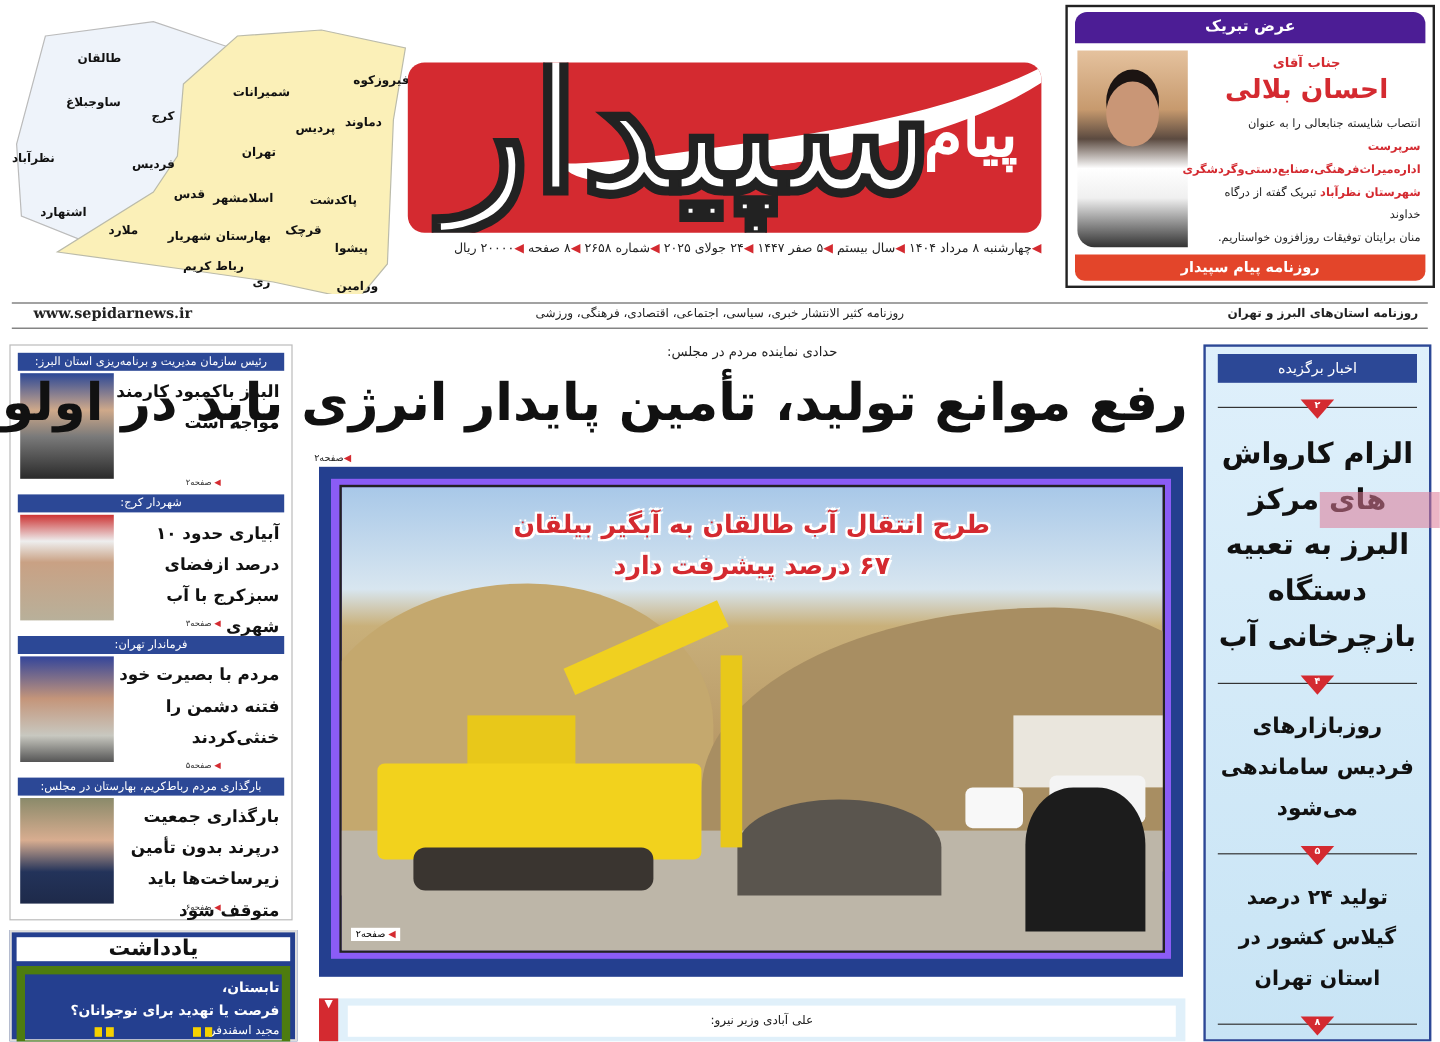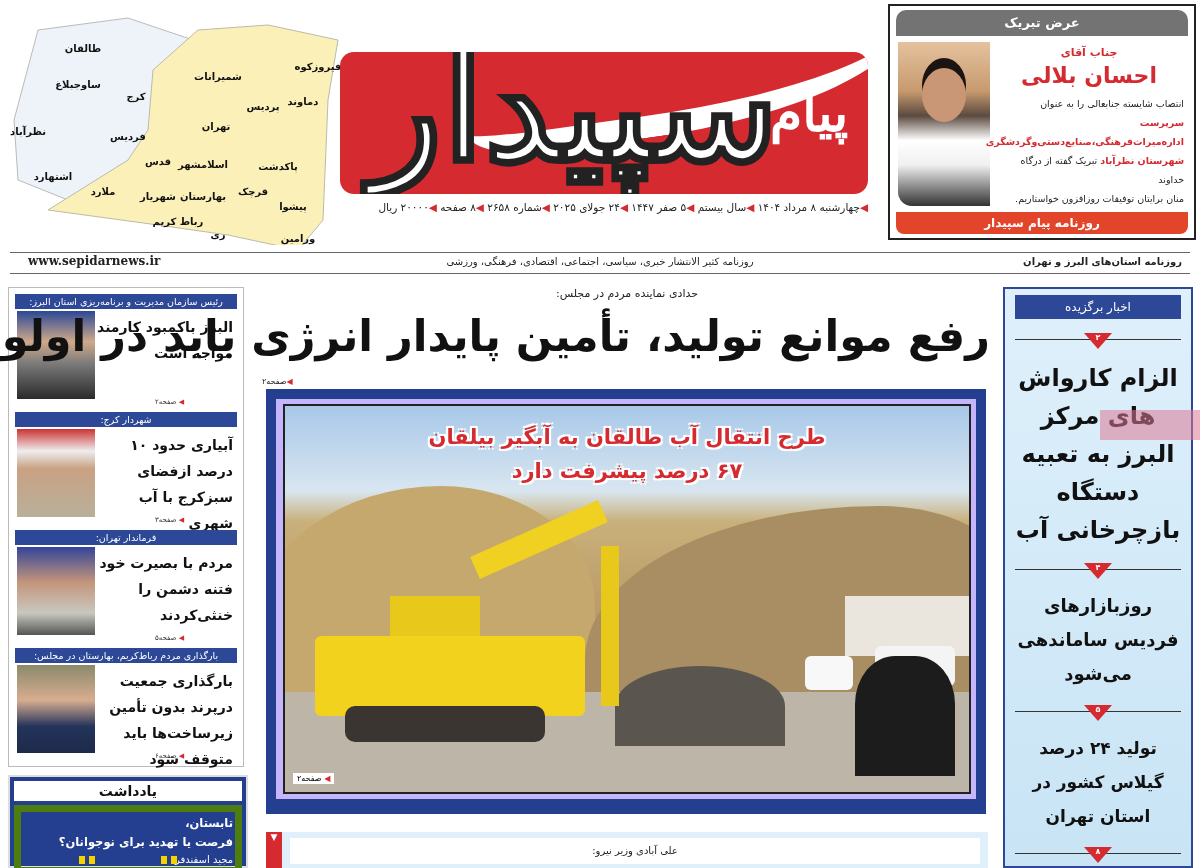--- a/index.html
+++ b/index.html
@@ -8,21 +8,21 @@
 
 #map{left:8px;top:10px;width:340px;height:235px}
 #logo{left:340px;top:52px;width:528px;height:142px;background:#d42a30;border-radius:14px;overflow:hidden}
 #logo .main{position:absolute;left:30px;top:-20px;font-size:150px;font-weight:bold;color:#fff;font-family:"DejaVu Serif",serif;-webkit-text-stroke:3px #222;letter-spacing:-6px;line-height:1}
 #logo .payam{position:absolute;left:430px;top:30px;font-size:52px;color:#fff;font-family:"DejaVu Serif",serif;font-weight:bold}
 #logo .swoosh{position:absolute;left:120px;top:-60px;width:450px;height:140px;border-bottom:22px solid #fff;border-radius:0 0 60% 20%;transform:rotate(-8deg)}
 #dateline{left:340px;top:201px;width:528px;height:18px;font-size:10.5px;font-weight:normal;color:#222;text-align:right;white-space:nowrap}
 #dateline .tri{color:#d42a30}
 
 #ad{left:888px;top:4px;width:308px;height:236px;border:2px solid #222;padding:4px 6px}
-#ad .hdr{background:#737373;color:#fff;text-align:center;border-radius:10px 10px 0 0;height:26px;line-height:26px;font-size:13px;font-weight:bold}
+#ad .hdr{background:#4c1d95;color:#fff;text-align:center;border-radius:10px 10px 0 0;height:26px;line-height:26px;font-size:13px;font-weight:bold}
 #ad .photo{position:absolute;left:8px;top:36px;width:92px;height:164px;background:linear-gradient(180deg,#e5c29e 0%,#c79a6e 30%,#5b4a40 45%,#fff 60%,#f0f0f0 75%,#333 100%);border-radius:0 0 0 14px}
 #ad .face{position:absolute;left:24px;top:26px;width:44px;height:54px;border-radius:50%;background:#c99676;box-shadow:0 -10px 0 #1c1412}
 #ad .txt{position:absolute;right:10px;top:40px;width:190px;text-align:center}
 #ad .t1{color:#d42a30;font-size:11px;font-weight:bold}
 #ad .t2{color:#d42a30;font-size:22px;font-weight:bold;margin:4px 0 6px}
 #ad .t3{font-size:9.5px;color:#222;line-height:19px;text-align:right}
 #ad .t3 .r{color:#d42a30;font-weight:bold}
 #ad .ftr{position:absolute;left:6px;right:6px;bottom:4px;height:22px;background:#e3452a;color:#fff;text-align:center;line-height:22px;font-size:12px;font-weight:bold;border-radius:0 0 8px 8px}
 
 .rule{position:absolute;left:10px;width:1180px;height:1px;background:#666}
@@ -33,32 +33,32 @@
 
 #leftcol{left:8px;top:287px;width:236px;height:480px;border:1px solid #bbb;padding:6px 6px}
 .lstory{position:relative;height:115px;margin-bottom:3px}
 .lstory .cap{background:#2c4896;color:#fff;font-size:9.5px;text-align:center;height:15px;line-height:15px;white-space:nowrap;overflow:hidden}
 .lstory .pic{position:absolute;left:2px;top:17px;width:78px;height:88px}
 .lstory .hl{position:absolute;right:4px;top:20px;width:140px;font-size:14px;font-weight:bold;line-height:26px;text-align:right;color:#111}
 .lstory .pg{position:absolute;left:140px;top:104px;font-size:7px;color:#333}
 .lstory .pg:before{content:"◀ ";color:#d42a30}
 
 #editorial{left:8px;top:775px;width:240px;height:93px;background:#243f8f;border:2px solid #ddd;padding:4px}
-#editorial .head{background:#fff;color:#111;text-align:center;font-weight:bold;font-size:14px;height:20px;line-height:20px}
+#editorial .head{background:#fff;color:#111;text-align:center;font-weight:bold;font-size:18px;height:20px;line-height:20px}
 #editorial .box{border:7px solid #4d7c0f;margin-top:4px;text-align:right;color:#fff;padding:2px}
 #editorial .t{font-size:11.5px;font-weight:bold;line-height:19px}
 #editorial .au{font-size:10px;margin-top:2px;position:relative}
 #editorial .au .q{position:absolute;top:2px;width:16px;height:8px;background:linear-gradient(90deg,#f5d100 40%,transparent 40% 60%,#f5d100 60%)}
 
 #kicker{left:264px;top:287px;width:726px;text-align:center;font-size:11px;color:#222}
 #headline{left:264px;top:306px;width:726px;text-align:center;font-size:43px;font-weight:bold;color:#111;letter-spacing:-1px;font-family:"DejaVu Sans",sans-serif;line-height:60px;white-space:nowrap}
 #hlpg{left:262px;top:377px;font-size:8px;color:#222}
 #hlpg:before{content:"◀";color:#d42a30}
 #photoframe{left:266px;top:389px;width:720px;height:425px;background:#243f8f;padding:10px}
-#photo{position:relative;width:700px;height:400px;background:#c4b5fd;padding:5px}
+#photo{position:relative;width:700px;height:400px;background:#8b5cf6;padding:5px}
 #photoimg{position:relative;width:688px;height:390px;border:2px solid #222;overflow:hidden;background:linear-gradient(180deg,#a8c8e8 0%,#d8e6f0 22%,#c9b07a 30%,#b99a68 55%,#9c8a70 72%,#b8b0a2 80%,#c9c2b5 100%)}
 .hill1{position:absolute;left:-30px;top:80px;width:340px;height:260px;background:#c4a86e;border-radius:60% 50% 0 0}
 .hill2{position:absolute;left:300px;top:100px;width:420px;height:220px;background:#a88e62;border-radius:70% 30% 0 0}
 .ground{position:absolute;left:0;bottom:0;width:100%;height:100px;background:#bdb6a8}
 .exc-body{position:absolute;left:30px;top:230px;width:270px;height:80px;background:#f2d21d;border-radius:6px}
 .exc-cab{position:absolute;left:105px;top:190px;width:90px;height:50px;background:#e8c81a}
 .exc-arm{position:absolute;left:190px;top:150px;width:140px;height:24px;background:#f0d020;transform:rotate(-24deg);transform-origin:left}
 .exc-arm2{position:absolute;left:316px;top:140px;width:18px;height:160px;background:#e8c81a}
 .track{position:absolute;left:60px;top:300px;width:200px;height:36px;background:#3a3530;border-radius:10px}
 .dirt{position:absolute;left:330px;top:260px;width:170px;height:80px;background:#5a554e;border-radius:50% 50% 0 0}

